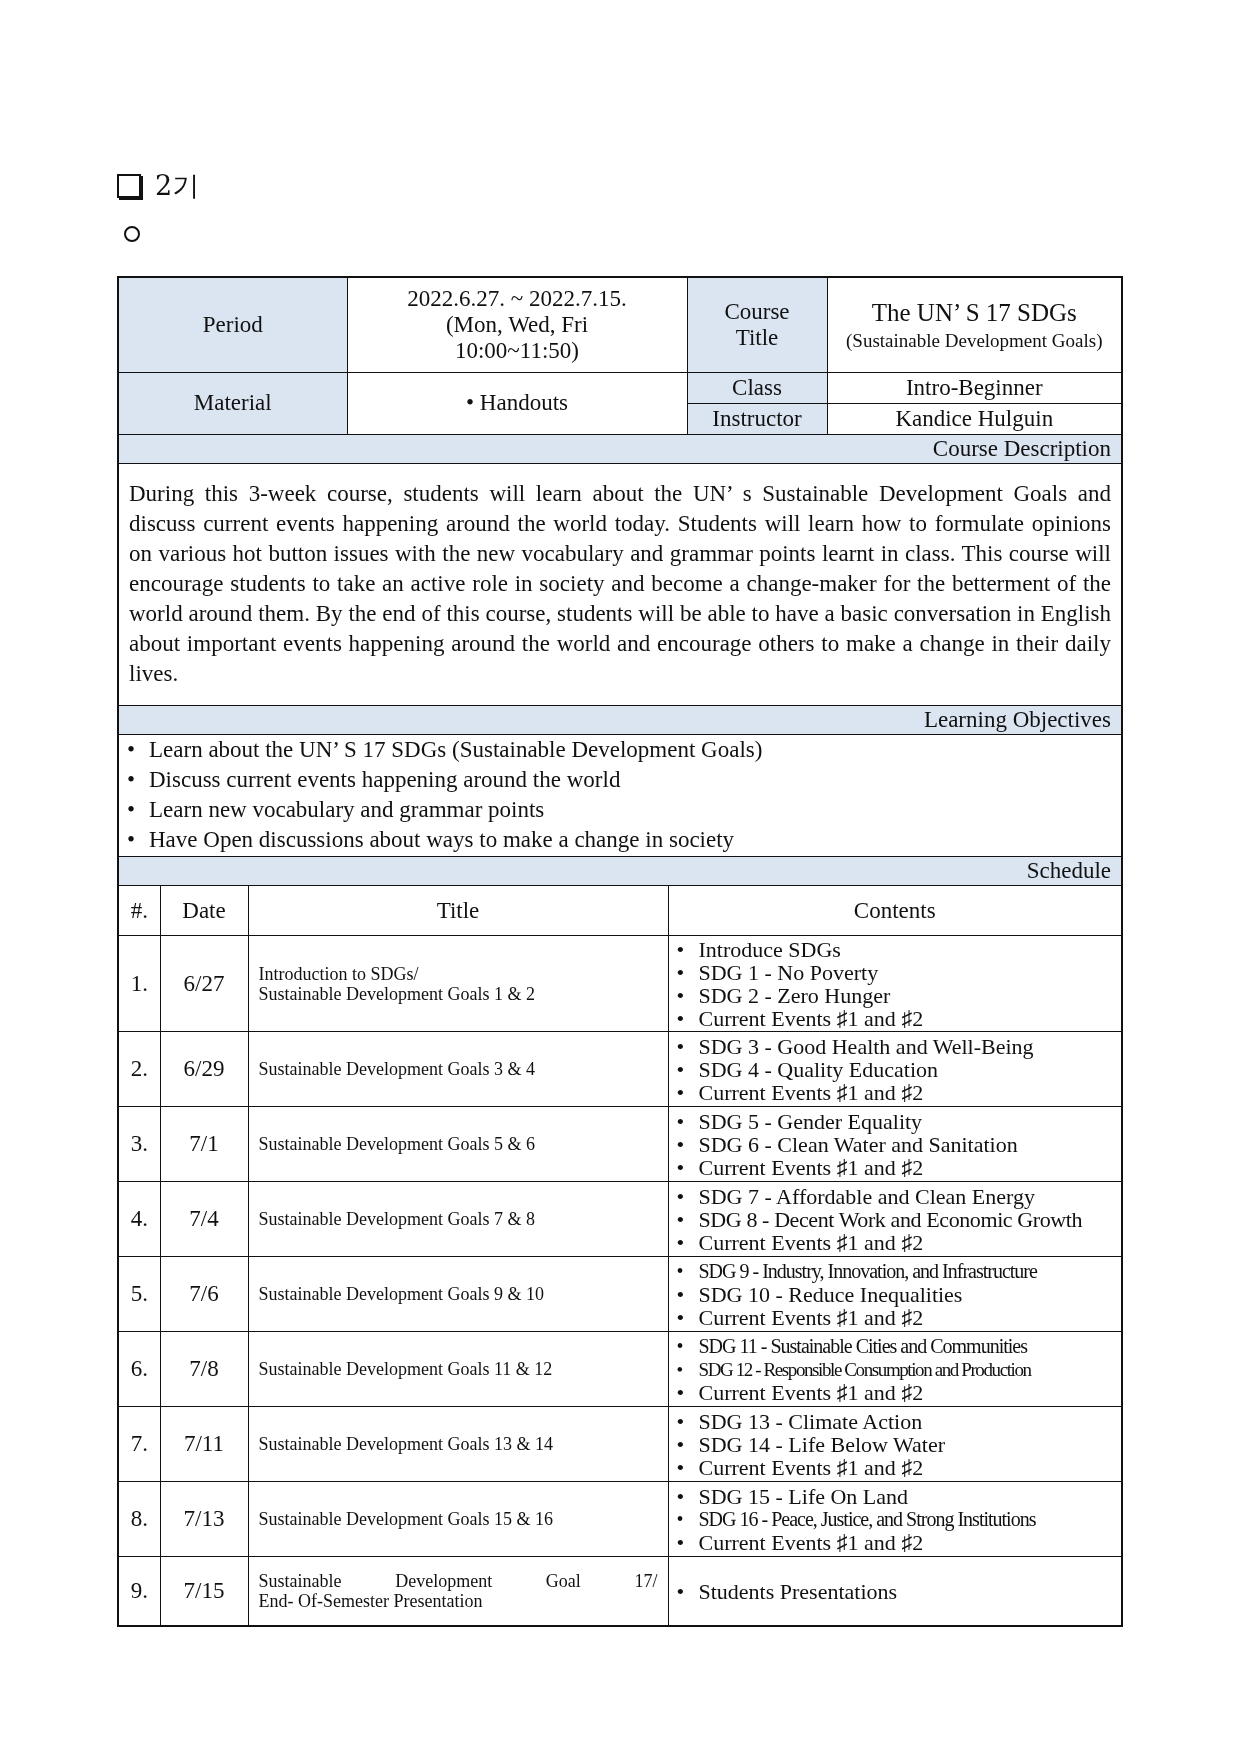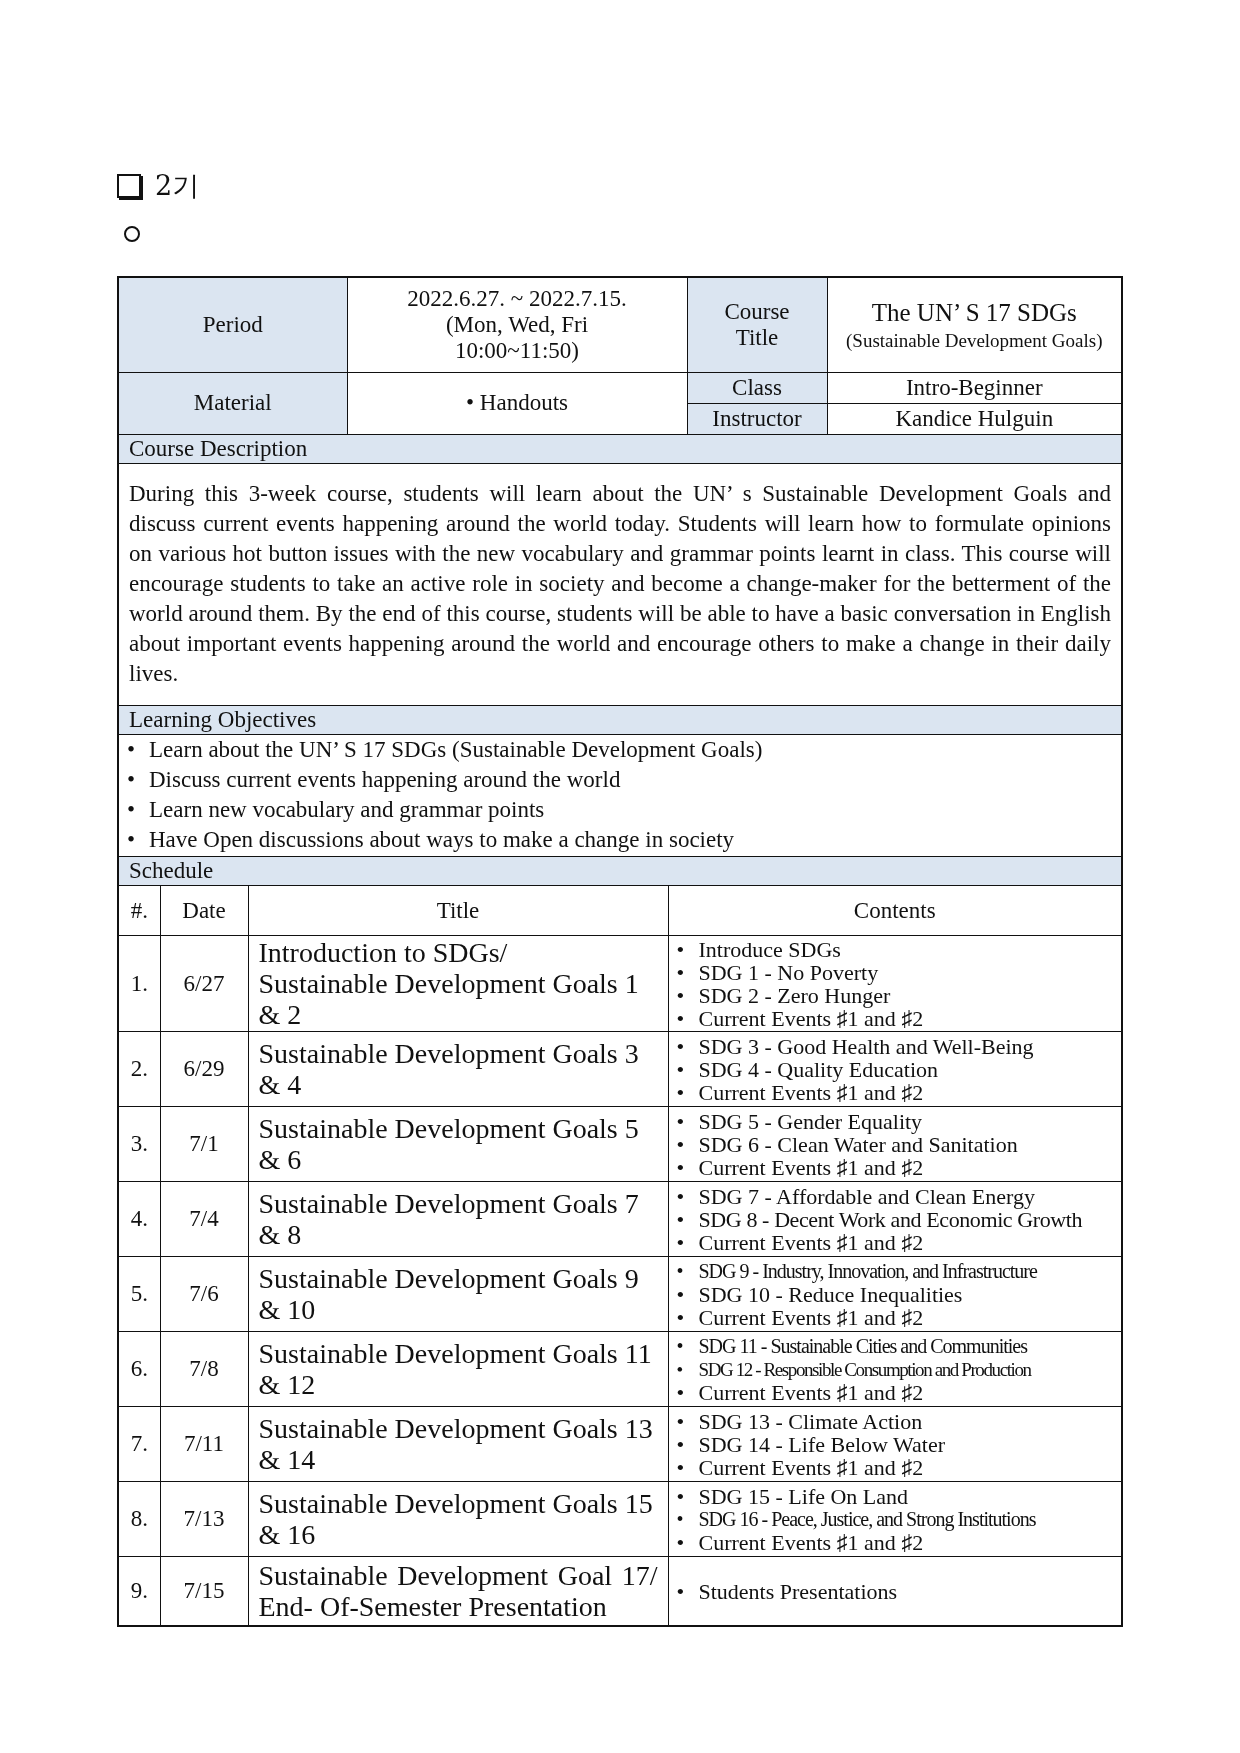--- a/index.html
+++ b/index.html
@@ -15,28 +15,28 @@
                  margin-right: 22px; box-sizing: content-box; }
   .heading2 .txt { letter-spacing: 1px; }
 
   table.doc { position: absolute; left: 117px; top: 276px; width: 1004px;
               border-collapse: collapse; table-layout: fixed;
               font-family: "Liberation Serif", "DejaVu Serif", serif; font-size: 23px; }
   table.doc td { border: 1.5px solid #111; padding: 0 10px; vertical-align: middle; line-height: 1.12; }
   table.doc { border: 2.5px solid #111; }
   .hdr { background: #dbe5f1; text-align: center; }
   .center { text-align: center; }
-  .section-hdr { background: #dbe5f1; text-align: left; padding-left: 10px !important; height: 28px; }
+  .section-hdr { background: #dbe5f1; text-align: right; padding-left: 10px !important; height: 28px; }
   .desc { text-align: justify; text-align-last: left; line-height: 30px !important; padding: 2px 10px !important; }
   ul.bul { list-style: none; margin: 0; padding: 0; }
   ul.bul li { position: relative; padding-left: 24px; }
   ul.bul li::before { content: "\2022"; position: absolute; left: 2px; top: 0; }
   .obj li { line-height: 30px; }
   .sched-content li { line-height: 23px; font-size: 22px; }
-  .sched-title { font-size: 28px; line-height: 23px; }
+  .sched-title { font-size: 18px; line-height: 23px; }
   .title-main { font-size: 25px; line-height: 32px; }
   .title-sub { font-size: 19px; line-height: 24px; }
 </style>
 </head>
 <body>
 
 <div class="heading1">
   <span class="checkbox-icon"></span>
   <span>2기</span>
 </div>

